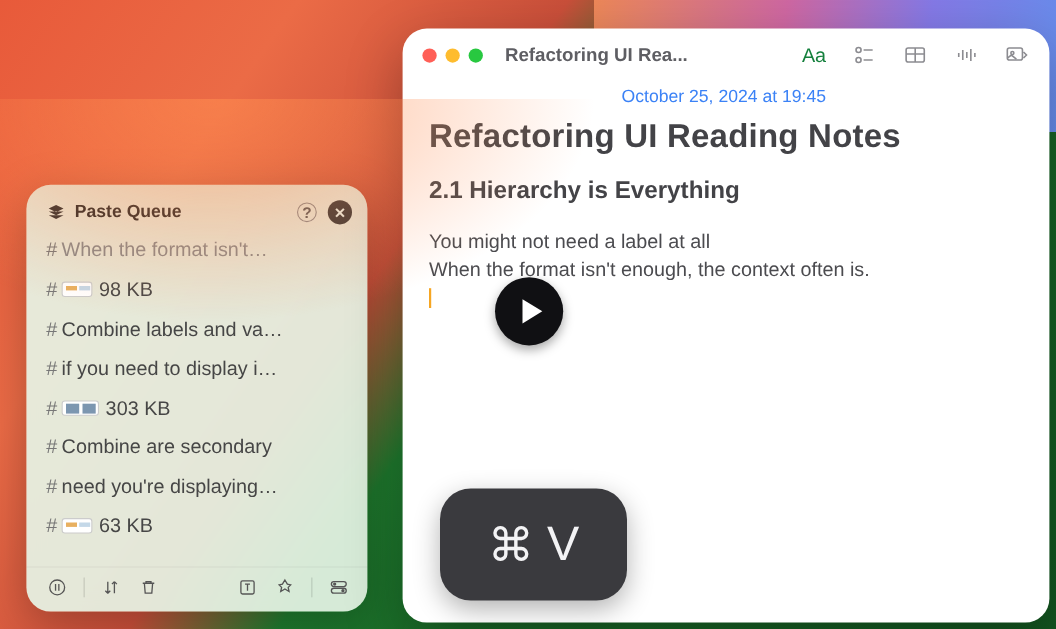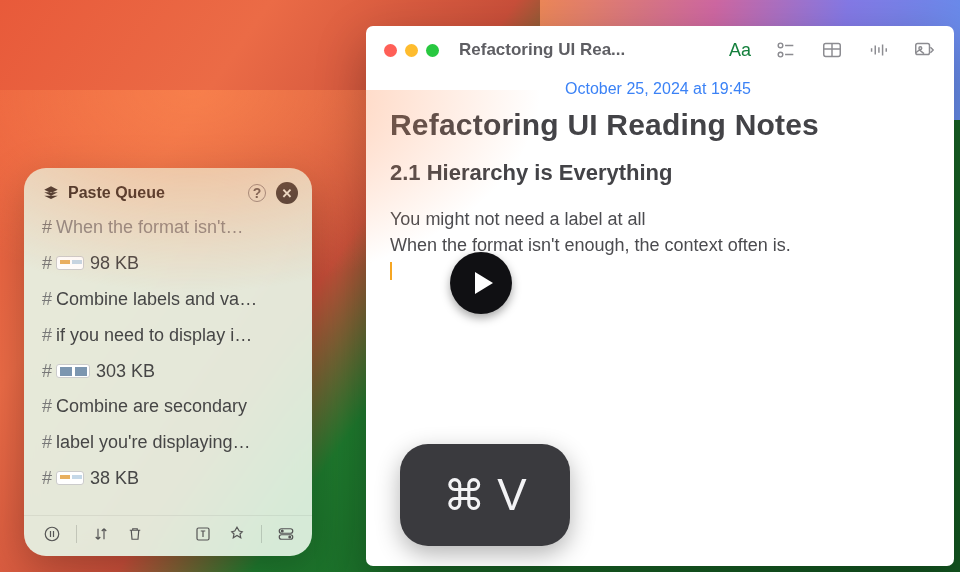--- a/index.html
+++ b/index.html
@@ -15,21 +15,21 @@
     border-bottom-left-radius: 140px 90px; opacity:.95;
   }
   body::after {
     content:""; position:absolute; top:90px; left:0; width:640px; height:260px;
     background: radial-gradient(ellipse at 30% 0%, rgba(255,140,80,.6) 0%, rgba(255,140,80,0) 55%);
     pointer-events:none;
   }
 
   
   .paste-panel {
-    position:absolute; left:24px; top:168px; width:288px; height:388px;
+    position:absolute; left:24px; top:168px; width:310px; height:388px;
     background: rgba(230,244,230,.92); backdrop-filter: blur(10px);
     border-radius: 22px; box-shadow: 0 10px 40px rgba(0,0,0,.25);
     display:flex; flex-direction:column; padding:12px 0 0 0;
   }
   .pq-header { display:flex; align-items:center; gap:8px; padding:2px 14px 4px 18px; }
   .pq-header .stack-icon { width:18px; height:18px; fill:#2a2a2a; }
   .pq-title { font-weight:700; font-size:16px; color:#222; flex:1; }
   .pq-header .hbtn { width:22px; height:22px; display:flex; align-items:center; justify-content:center; border-radius:50%; cursor:pointer; }
   .pq-header .help { color:#555; font-size:14px; font-weight:600; border:1.5px solid #888; border-radius:50%; width:18px; height:18px; line-height:16px; text-align:center; }
   .pq-header .close { background:#333; color:#e8f2e8; font-size:13px; font-weight:700; }
@@ -46,21 +46,21 @@
 
   .pq-foot { display:flex; align-items:center; gap:14px; padding:8px 16px 12px 18px; border-top:1px solid rgba(0,0,0,.06); color:#555; }
   .pq-foot .sp { flex:1; }
   .pq-foot .tb { width:20px; height:20px; display:flex; align-items:center; justify-content:center; cursor:pointer; }
   .pq-foot .sep { width:1px; height:18px; background:rgba(0,0,0,.15); }
   .pq-foot svg { width:18px; height:18px; stroke:#555; fill:none; stroke-width:1.6; }
 
   
   .notes-win {
     position:absolute; left:366px; top:26px; width:588px; height:540px;
-    background:#fff; border-radius:7px; box-shadow: 0 18px 50px rgba(0,0,0,.28);
+    background:#fff; border-radius:22px; box-shadow: 0 18px 50px rgba(0,0,0,.28);
     display:flex; flex-direction:column; overflow:hidden;
   }
   .nw-titlebar { display:flex; align-items:center; gap:10px; padding:12px 18px 8px 18px; }
   .traffic { display:flex; gap:8px; }
   .traffic span { width:13px; height:13px; border-radius:50%; }
   .tl-red{background:#ff5f57;} .tl-yel{background:#febc2e;} .tl-grn{background:#28c840;}
   .nw-title { font-weight:700; color:#5e5e63; font-size:17px; margin-left:10px; flex:0 0 auto; max-width:180px; white-space:nowrap; overflow:hidden; text-overflow:ellipsis; }
   .nw-tools { margin-left:auto; display:flex; gap:22px; align-items:center; }
   .nw-tools .tbtn { width:24px; height:24px; display:flex; align-items:center; justify-content:center; cursor:pointer; color:#8c8c91; }
   .nw-tools .tbtn svg { width:22px; height:22px; stroke:#8c8c91; fill:none; stroke-width:1.6; }
@@ -95,22 +95,22 @@
       </div>
     <div class="hbtn close">✕</div>
   </div>
   <div class="pq-list">
     <div class="pq-item first"><span class="hash">#</span><span>When the format isn't…</span></div>
     <div class="pq-item"><span class="hash">#</span><span class="thumb w1"></span><span>98 KB</span></div>
     <div class="pq-item"><span class="hash">#</span><span>Combine labels and va…</span></div>
     <div class="pq-item"><span class="hash">#</span><span>if you need to display i…</span></div>
     <div class="pq-item"><span class="hash">#</span><span class="thumb w2"></span><span>303 KB</span></div>
     <div class="pq-item"><span class="hash">#</span><span>Combine are secondary</span></div>
-    <div class="pq-item"><span class="hash">#</span><span>label you're displaying…</span></div>
-    <div class="pq-item"><span class="hash">#</span><span class="thumb w1"></span><span>38 KB</span></div>
+    <div class="pq-item"><span class="hash">#</span><span>need you're displaying…</span></div>
+    <div class="pq-item"><span class="hash">#</span><span class="thumb w1"></span><span>63 KB</span></div>
   </div>
   <div class="pq-foot">
     <div class="tb">
         <svg viewBox="0 0 24 24">
           <circle cx="12" cy="12" r="9"></circle>
           <path d="M10 8v8M14 8v8"></path>
         </svg>
       </div>
     <div class="sep"></div>
     <div class="tb">

